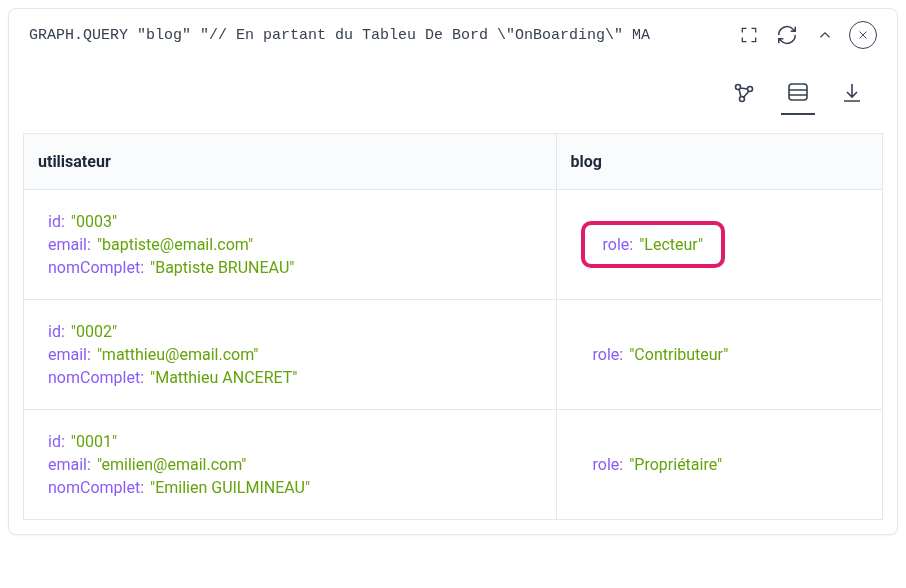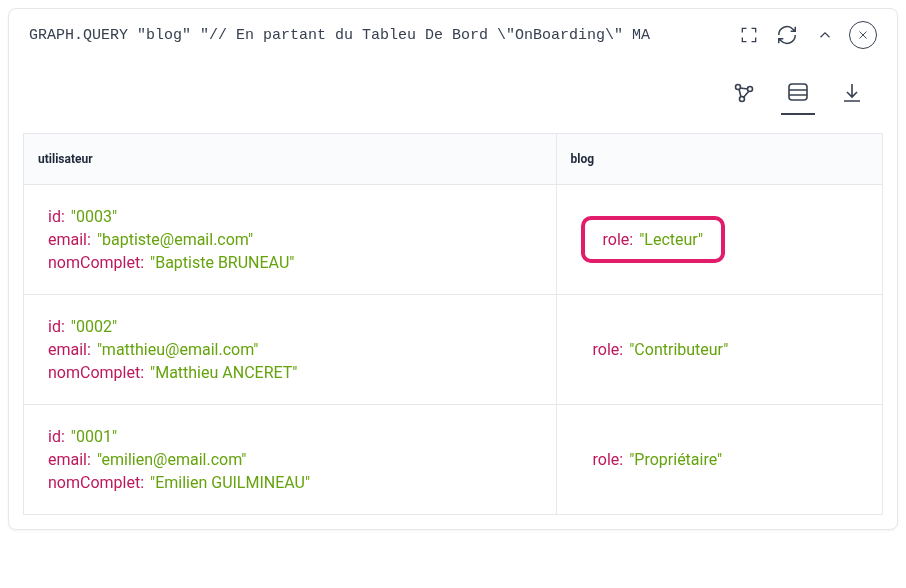--- a/index.html
+++ b/index.html
@@ -62,34 +62,34 @@
   .viewbtn.active { border-bottom: 2px solid #374151; }
   table {
     width: calc(100% - 28px);
     margin: 0 14px 14px 14px;
     border-collapse: collapse;
     border: 1px solid #e5e7eb;
   }
   thead th {
     text-align: left;
     font-weight: 700;
-    font-size: 12px;
+    font-size: 16px;
     color: #1e293b;
     padding: 18px 14px;
     border: 1px solid #e5e7eb;
     background: #fafbfc;
   }
   tbody td {
     vertical-align: middle;
     padding: 18px 24px;
     border: 1px solid #e5e7eb;
     font-size: 16px;
   }
   .kv-row { margin: 4px 0; }
-  .key { color: #be185d; }
+  .key { color: #8b5cf6; }
   .sp { display: inline-block; width: 6px; }
   .val { color: #65a30d; }
   .highlight {
     display: inline-block;
     border: 4px solid #e11d6b;
     border-radius: 10px;
     padding: 10px 18px;
   }
   .col-user { width: 62%; }
   .col-role { width: 38%; }

